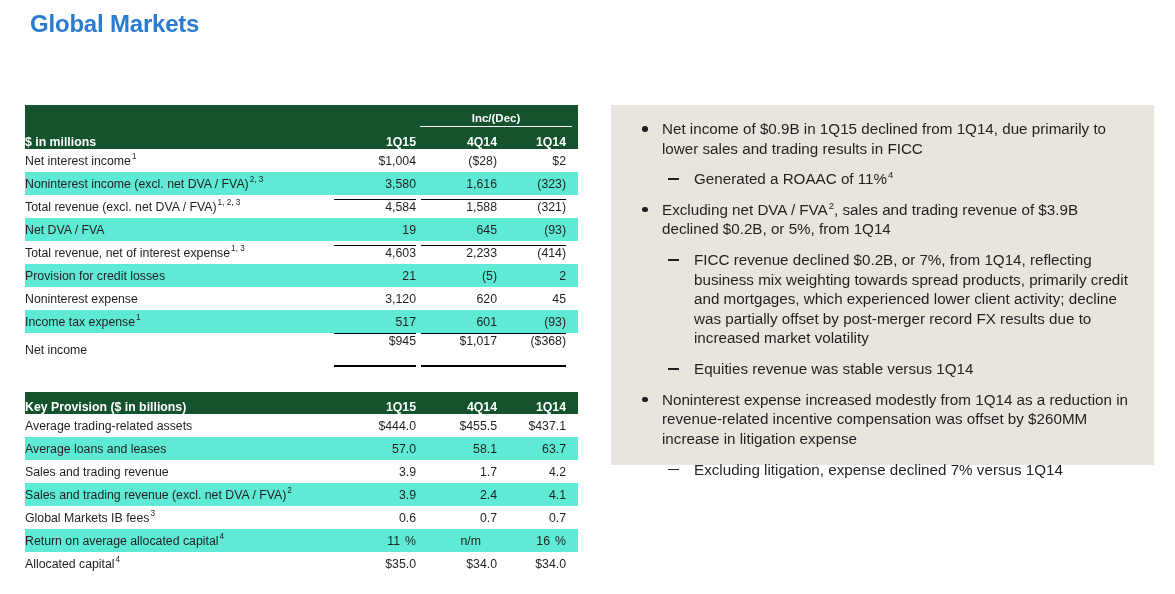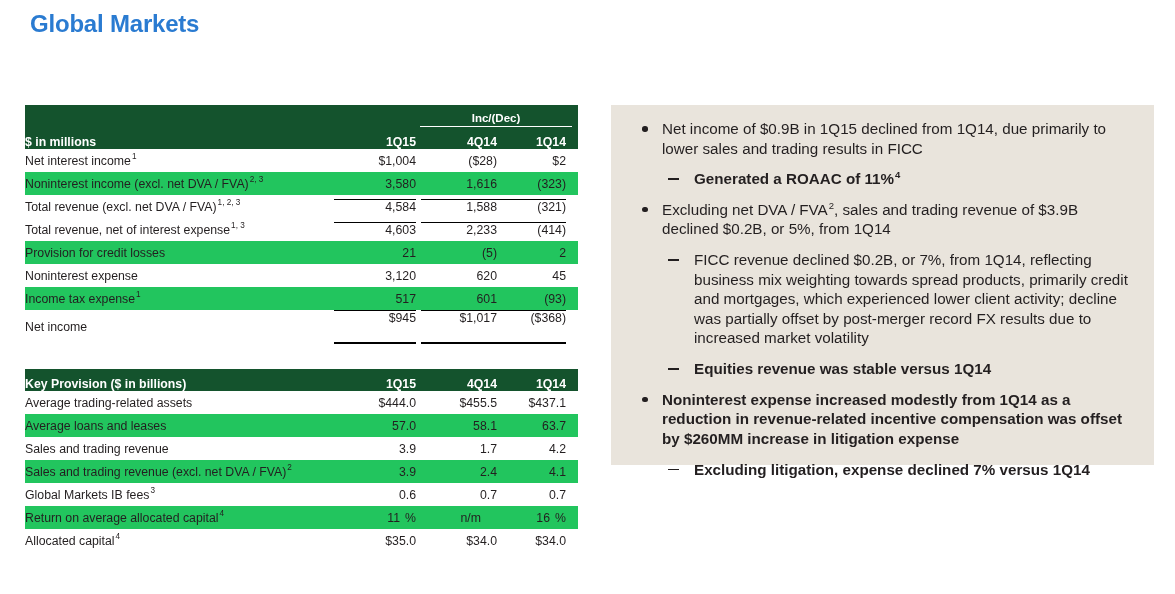--- a/index.html
+++ b/index.html
@@ -66,21 +66,21 @@
   .hdr-label { padding-left: 6px; }
   .hdr-num   { text-align: right; padding-right: 10px; }
   .hdr-num.pad-right-more { padding-right: 12px; }
 
   tr.body-row td {
     height: 23px;
     padding: 0;
     vertical-align: middle;
     font-size: 12.3px;
   }
-  tr.alt td { background: #22c55e; }
+  tr.alt td { background: #5eead4; }
 
   td.lbl {
     padding-left: 5px;
     color: #231f20;
     white-space: nowrap;
   }
   td.num {
     text-align: right;
     padding-right: 10px;
     white-space: nowrap;
@@ -154,21 +154,21 @@
   }
   li.lvl2 > .dash {
     position: absolute;
     left: 6px;
     top: 9px;
     width: 11px;
     height: 1.6px;
     background: #231f20;
   }
   ul.sub { margin-top: 11px; }
-  li.lvl1:last-child, li.lvl2:last-child { margin-bottom: 0; font-weight: bold; }
+  li.lvl1:last-child, li.lvl2:last-child { margin-bottom: 0; }
 
   li sup { font-size: 9.5px; }
 </style>
 </head>
 <body>
 
 <div id="page-title">Global Markets</div>
 
 <div id="left-col">
 
@@ -224,20 +224,32 @@
           <td class="num">
             <span class="cellbox">4,584</span>
           </td>
           <td class="num gap-left">
             <span class="cellbox">1,588</span>
           </td>
           <td class="num pad-right-more">
             <span class="cellbox">(321)</span>
           </td>
         </tr>
+        <tr class="body-row alt">
+          <td class="lbl">Net DVA / FVA</td>
+          <td class="num">
+            <span class="cellbox">19</span>
+          </td>
+          <td class="num gap-left">
+            <span class="cellbox">645</span>
+          </td>
+          <td class="num pad-right-more">
+            <span class="cellbox">(93)</span>
+          </td>
+        </tr>
         <tr class="body-row rule-above">
           <td class="lbl">Total revenue, net of interest expense<sup>1, 3</sup></td>
           <td class="num">
             <span class="cellbox">4,603</span>
           </td>
           <td class="num gap-left">
             <span class="cellbox">2,233</span>
           </td>
           <td class="num pad-right-more">
             <span class="cellbox">(414)</span>

